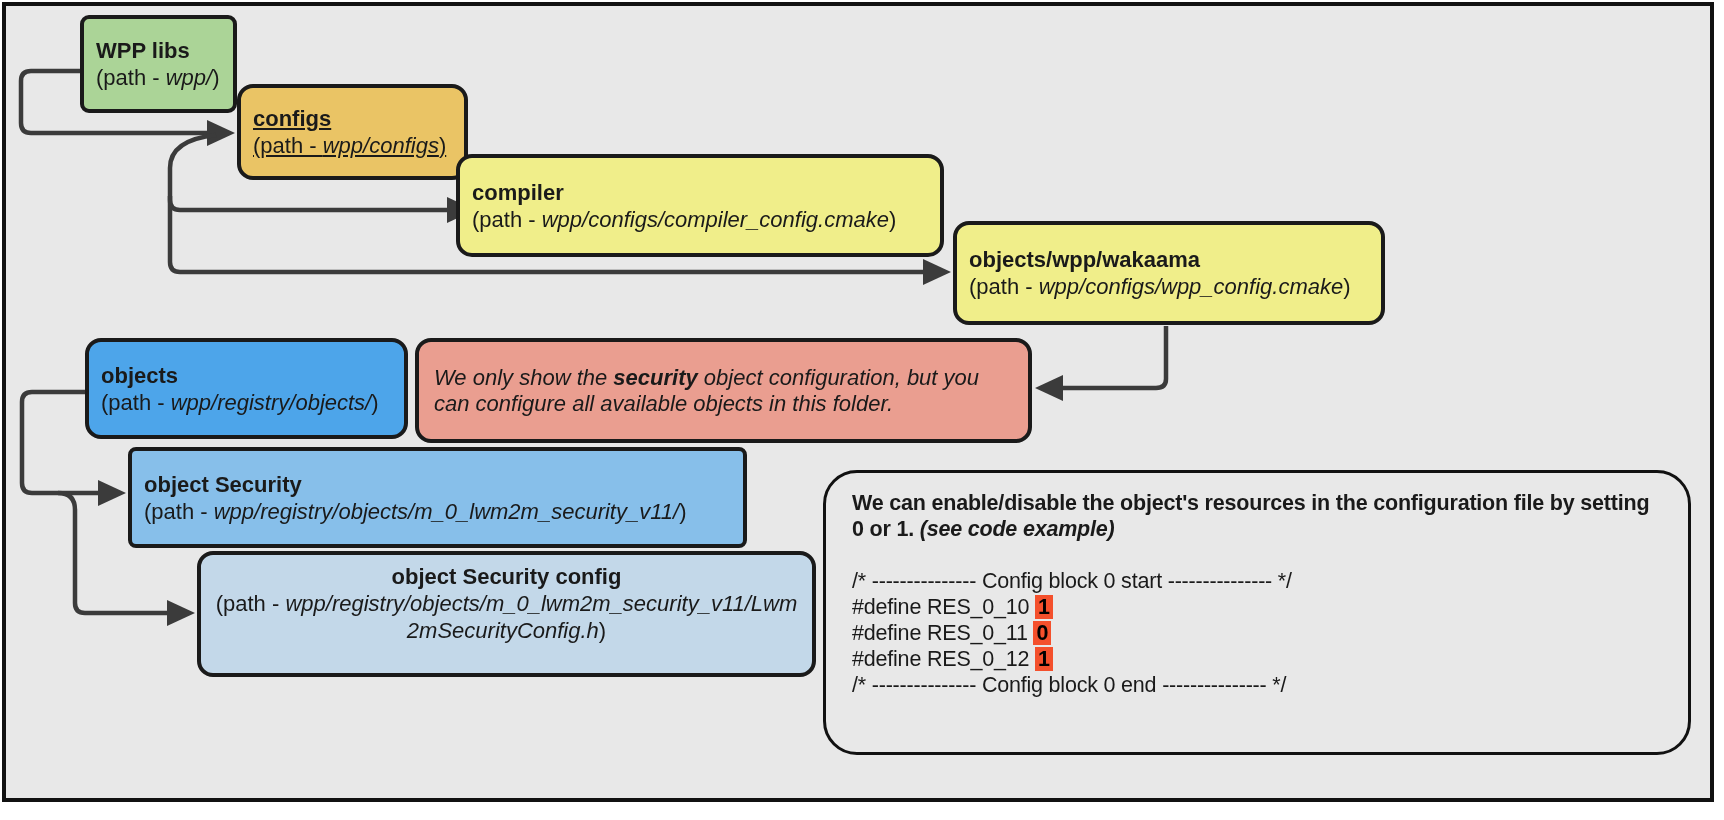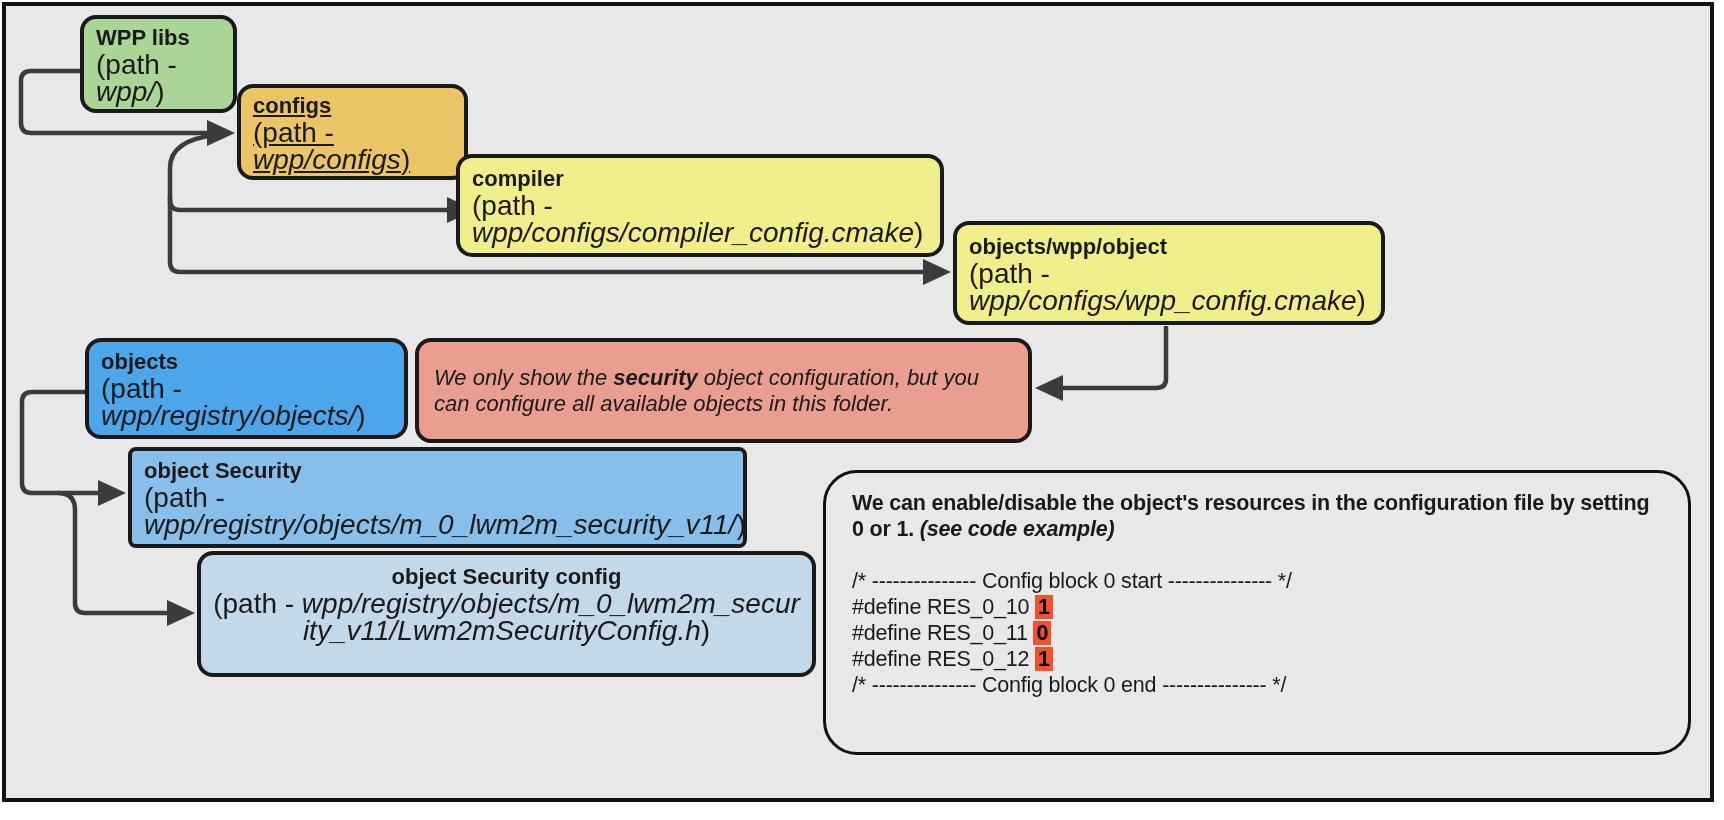--- a/index.html
+++ b/index.html
@@ -19,31 +19,31 @@
   }
   svg.wires{position:absolute;left:0;top:0;width:1724px;height:820px;}
   .connector{stroke:var(--connector);stroke-width:4.5;fill:none;}
   .arrowhead{fill:var(--connector);stroke:none;}
   .node{
     position:absolute;border:4px solid var(--box_border);border-radius:16px;
     box-sizing:border-box;display:flex;flex-direction:column;justify-content:center;
     padding:6px 12px;background:#fff;
   }
   .node .title{font-weight:bold;font-size:22px;line-height:27px;white-space:nowrap;}
-  .node .path{font-size:28px;line-height:27px;}
+  .node .path{font-size:22px;line-height:27px;}
   .node .path em{font-style:italic;}
   .fill-green{background:var(--green);}
   .fill-amber{background:var(--amber);text-decoration:underline;}
   .fill-yellow{background:var(--yellow);}
   .fill-blue{background:var(--blue);}
   .fill-lightblue{background:var(--light_blue);border-radius:8px;}
   .fill-paleblue{background:var(--pale_blue);}
   .fill-pink{background:var(--pink);}
   .wrappath{white-space:normal;overflow-wrap:anywhere;word-break:break-all;}
-  #node-wpp-libs{left:80px;top:15px;width:157px;height:98px;}
+  #node-wpp-libs{left:80px;top:15px;width:157px;height:98px;border-radius:9px;}
   #node-configs{left:237px;top:84px;width:231px;height:96px;}
   #node-compiler{left:456px;top:154px;width:488px;height:103px;}
   #node-wakaama{left:953px;top:221px;width:432px;height:104px;}
   #node-objects{left:85px;top:338px;width:323px;height:101px;}
   #node-object-security{left:128px;top:447px;width:619px;height:101px;}
   #node-object-security-config{left:197px;top:551px;width:619px;height:126px;justify-content:flex-start;padding-top:8px;text-align:center;}
   #note-box{
     left:415px;top:338px;width:617px;height:105px;
     font-style:italic;font-size:22px;line-height:26px;padding:10px 15px;
   }
@@ -90,21 +90,21 @@
   <span class="title">configs</span>
   <span class="path"><span>(path - </span><em>wpp/configs</em><span>)</span></span>
 </div>
 
 <div class="node fill-yellow" id="node-compiler">
   <span class="title">compiler</span>
   <span class="path"><span>(path - </span><em>wpp/configs/compiler_config.cmake</em><span>)</span></span>
 </div>
 
 <div class="node fill-yellow" id="node-wakaama">
-  <span class="title">objects/wpp/object</span>
+  <span class="title">objects/wpp/wakaama</span>
   <span class="path"><span>(path - </span><em>wpp/configs/wpp_config.cmake</em><span>)</span></span>
 </div>
 
 <div class="node fill-blue" id="node-objects">
   <span class="title">objects</span>
   <span class="path"><span>(path - </span><em>wpp/registry/objects/</em><span>)</span></span>
 </div>
 
 <div class="node fill-pink" id="note-box">
   <span><span>We only show the </span><b>security</b><span> object configuration, but you can configure all available objects in this folder.</span></span>

